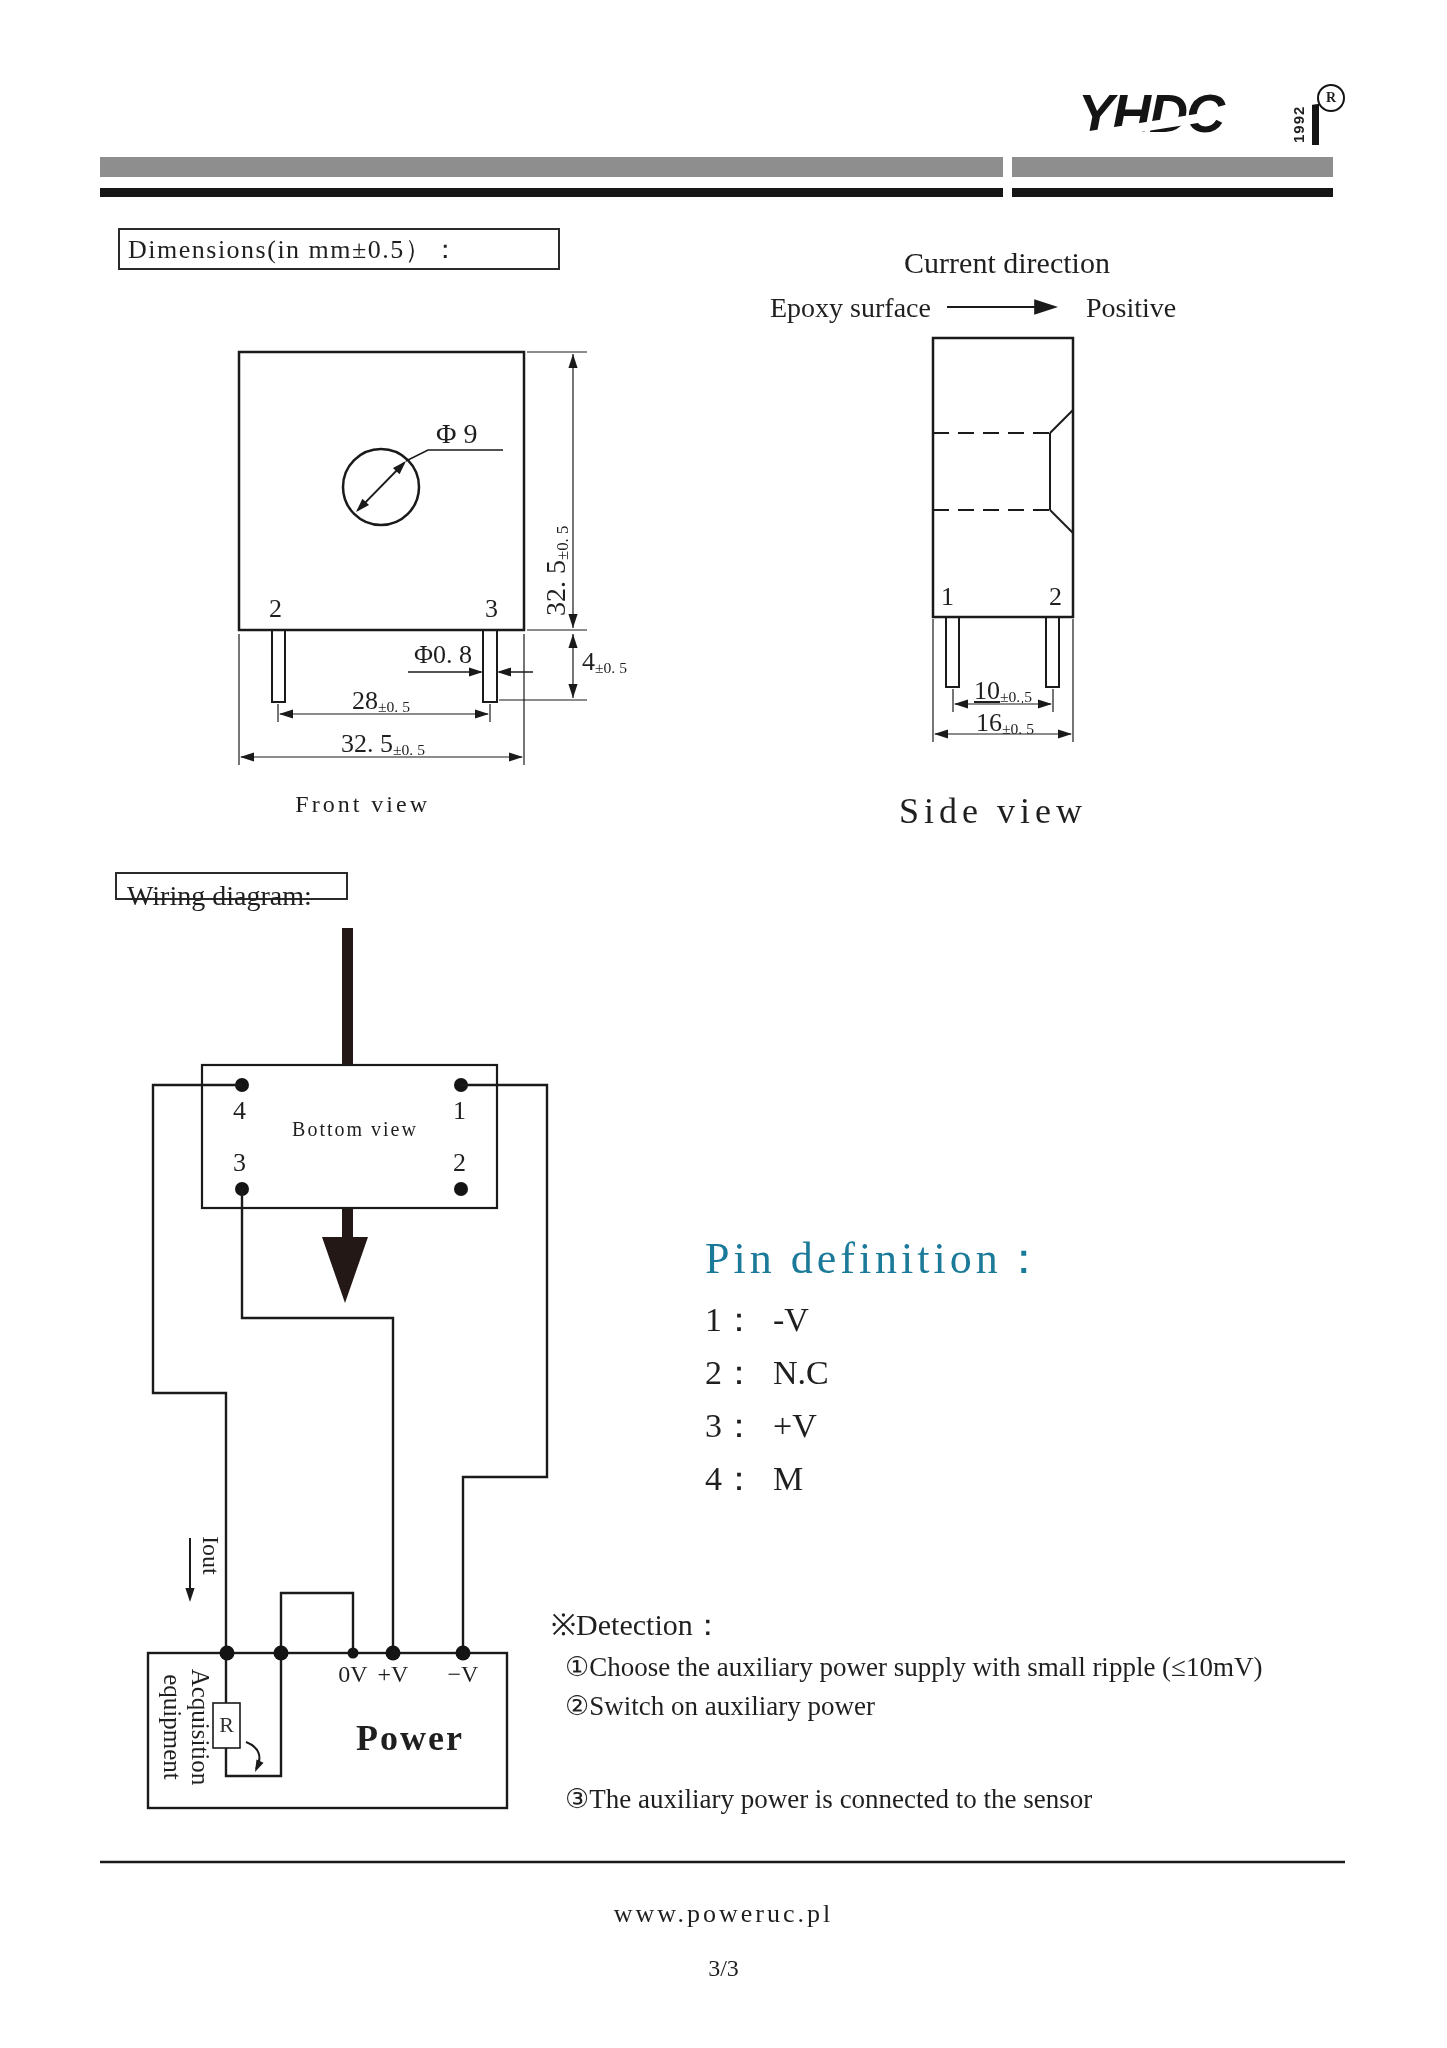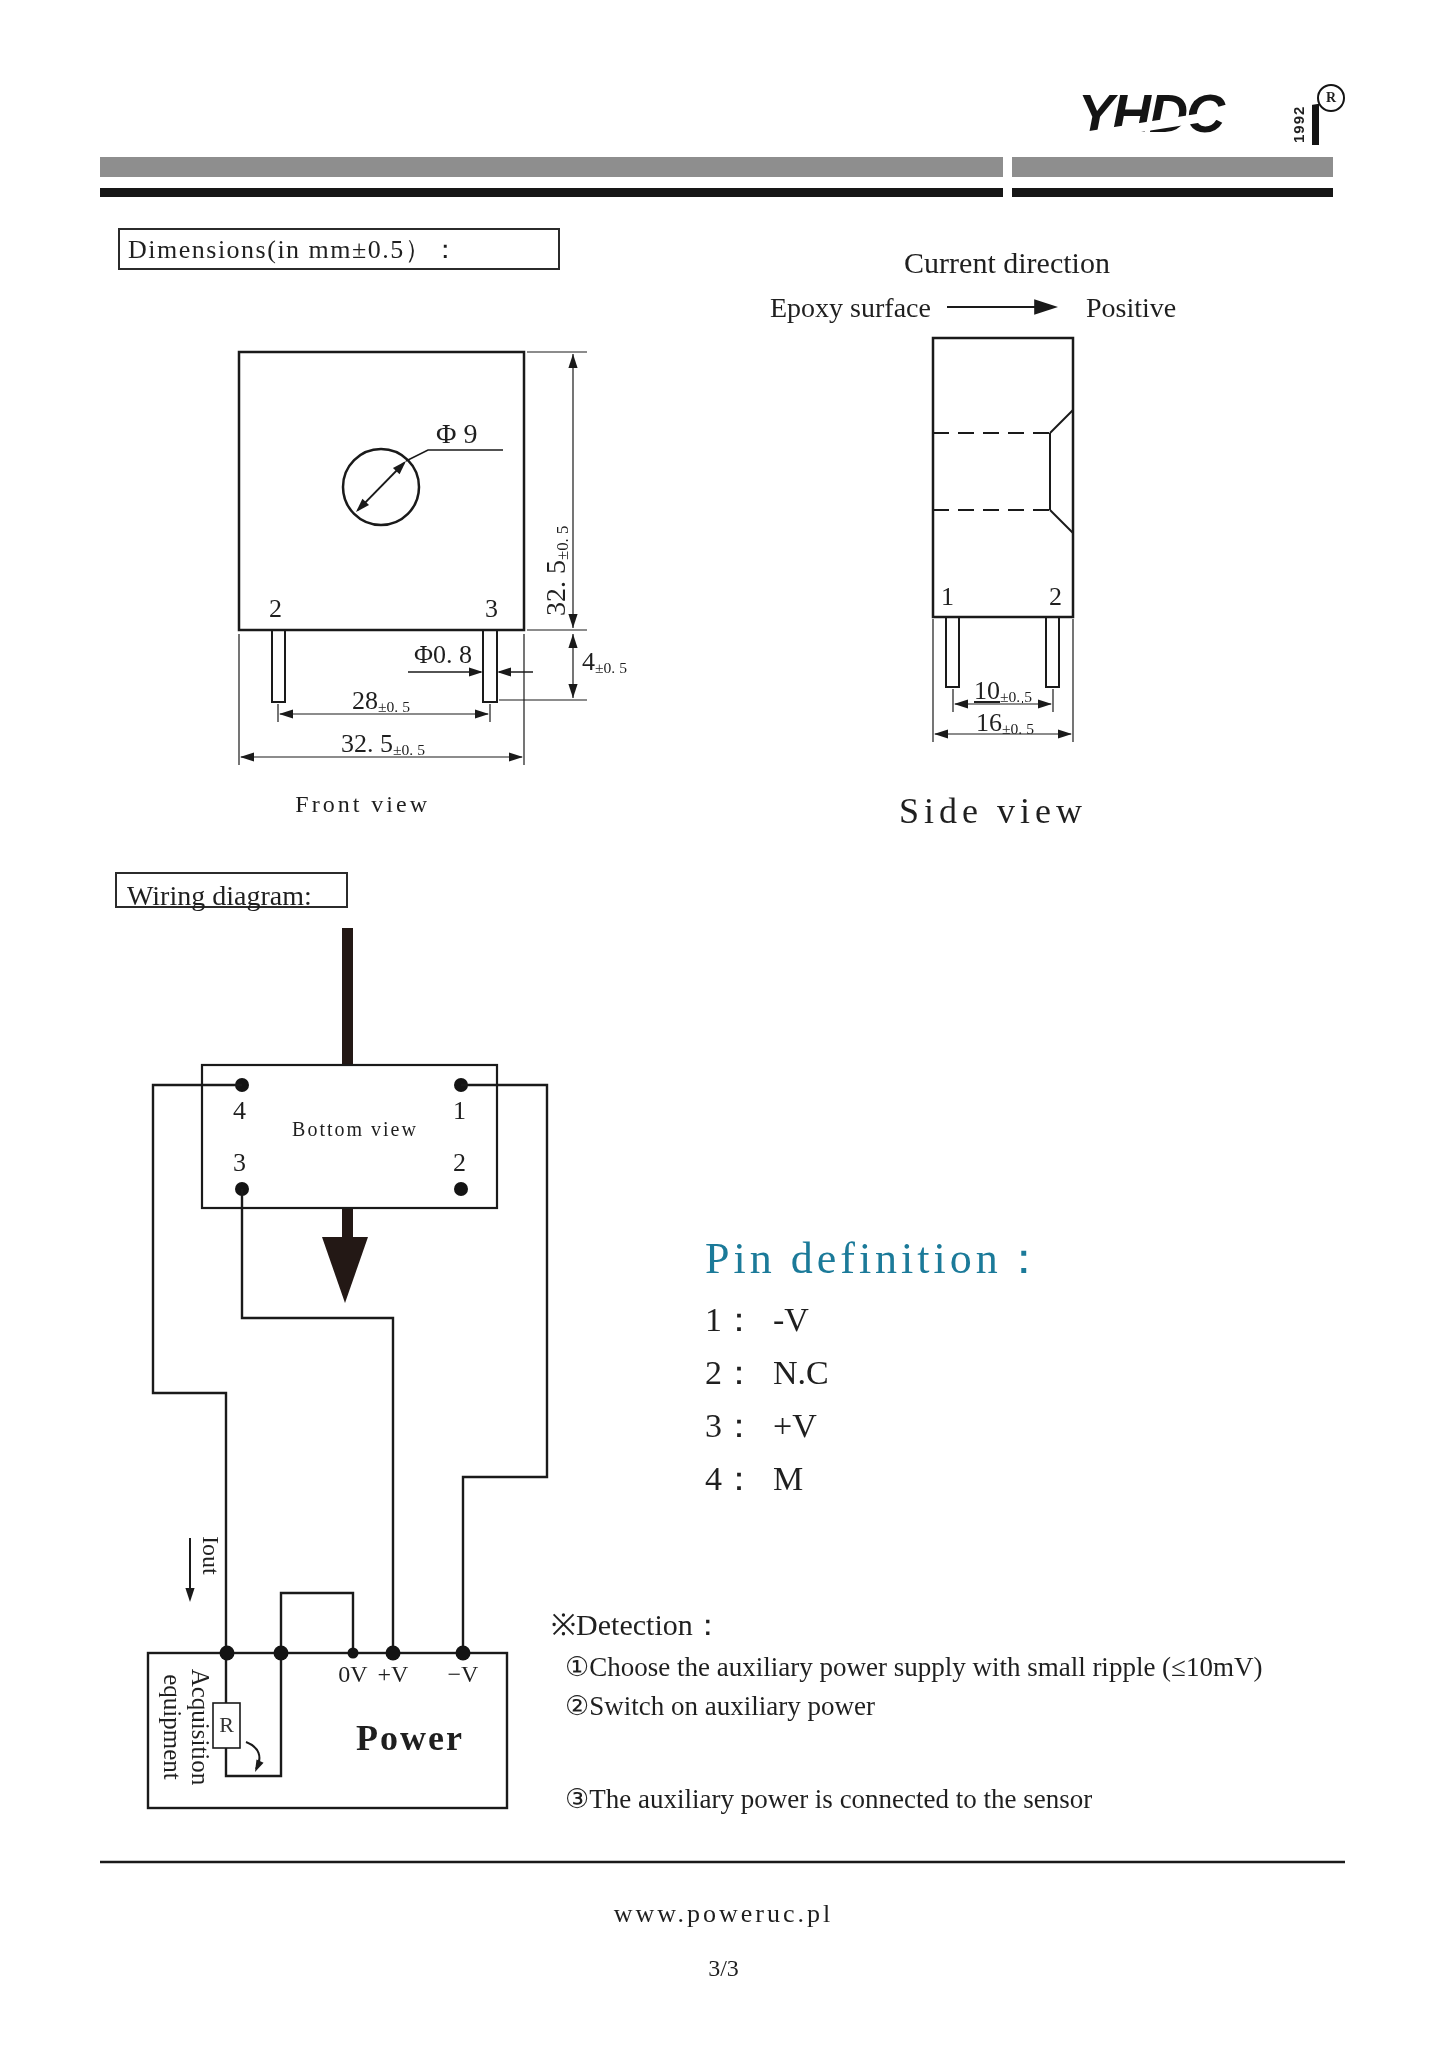--- a/index.html
+++ b/index.html
@@ -183,21 +183,21 @@
   <div class="lbl pinnum" style="left:941px;top:582px;">1</div>
   <div class="lbl pinnum" style="left:1049px;top:582px;">2</div>
   <div class="lbl dim" style="left:974px;top:676px;text-decoration:underline;">
     <span>10</span><span class="sub">±0. 5</span>
   </div>
   <div class="lbl dim" style="left:976px;top:708px;">
     <span>16</span><span class="sub">±0. 5</span>
   </div>
   <div class="lbl ctr" style="left:893px;top:791px;width:200px;font-size:36px;letter-spacing:5px;">Side view</div>
 
-  <div class="box" style="left:115px;top:872px;width:233px;height:36px;">
+  <div class="box" style="left:115px;top:872px;width:233px;height:28px;">
     <div style="font-size:28px;padding-left:10px;line-height:44px;">Wiring diagram:</div>
   </div>
 
   <div class="lbl ctr" style="left:255px;top:1118px;width:200px;font-size:20px;letter-spacing:2px;">Bottom view</div>
   <div class="lbl pinnum" style="left:233px;top:1096px;">4</div>
   <div class="lbl pinnum" style="left:453px;top:1096px;">1</div>
   <div class="lbl pinnum" style="left:233px;top:1148px;">3</div>
   <div class="lbl pinnum" style="left:453px;top:1148px;">2</div>
 
   <div class="lbl rot" style="left:224px;top:1536px;transform:rotate(90deg);font-size:24px;">Iout</div>

